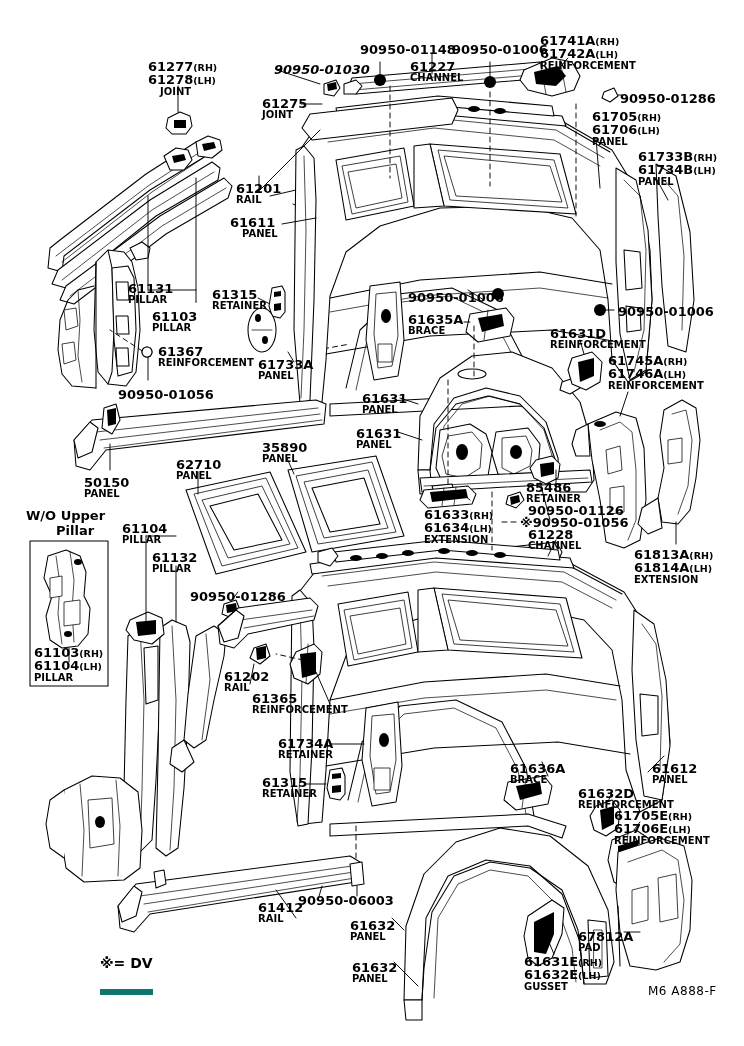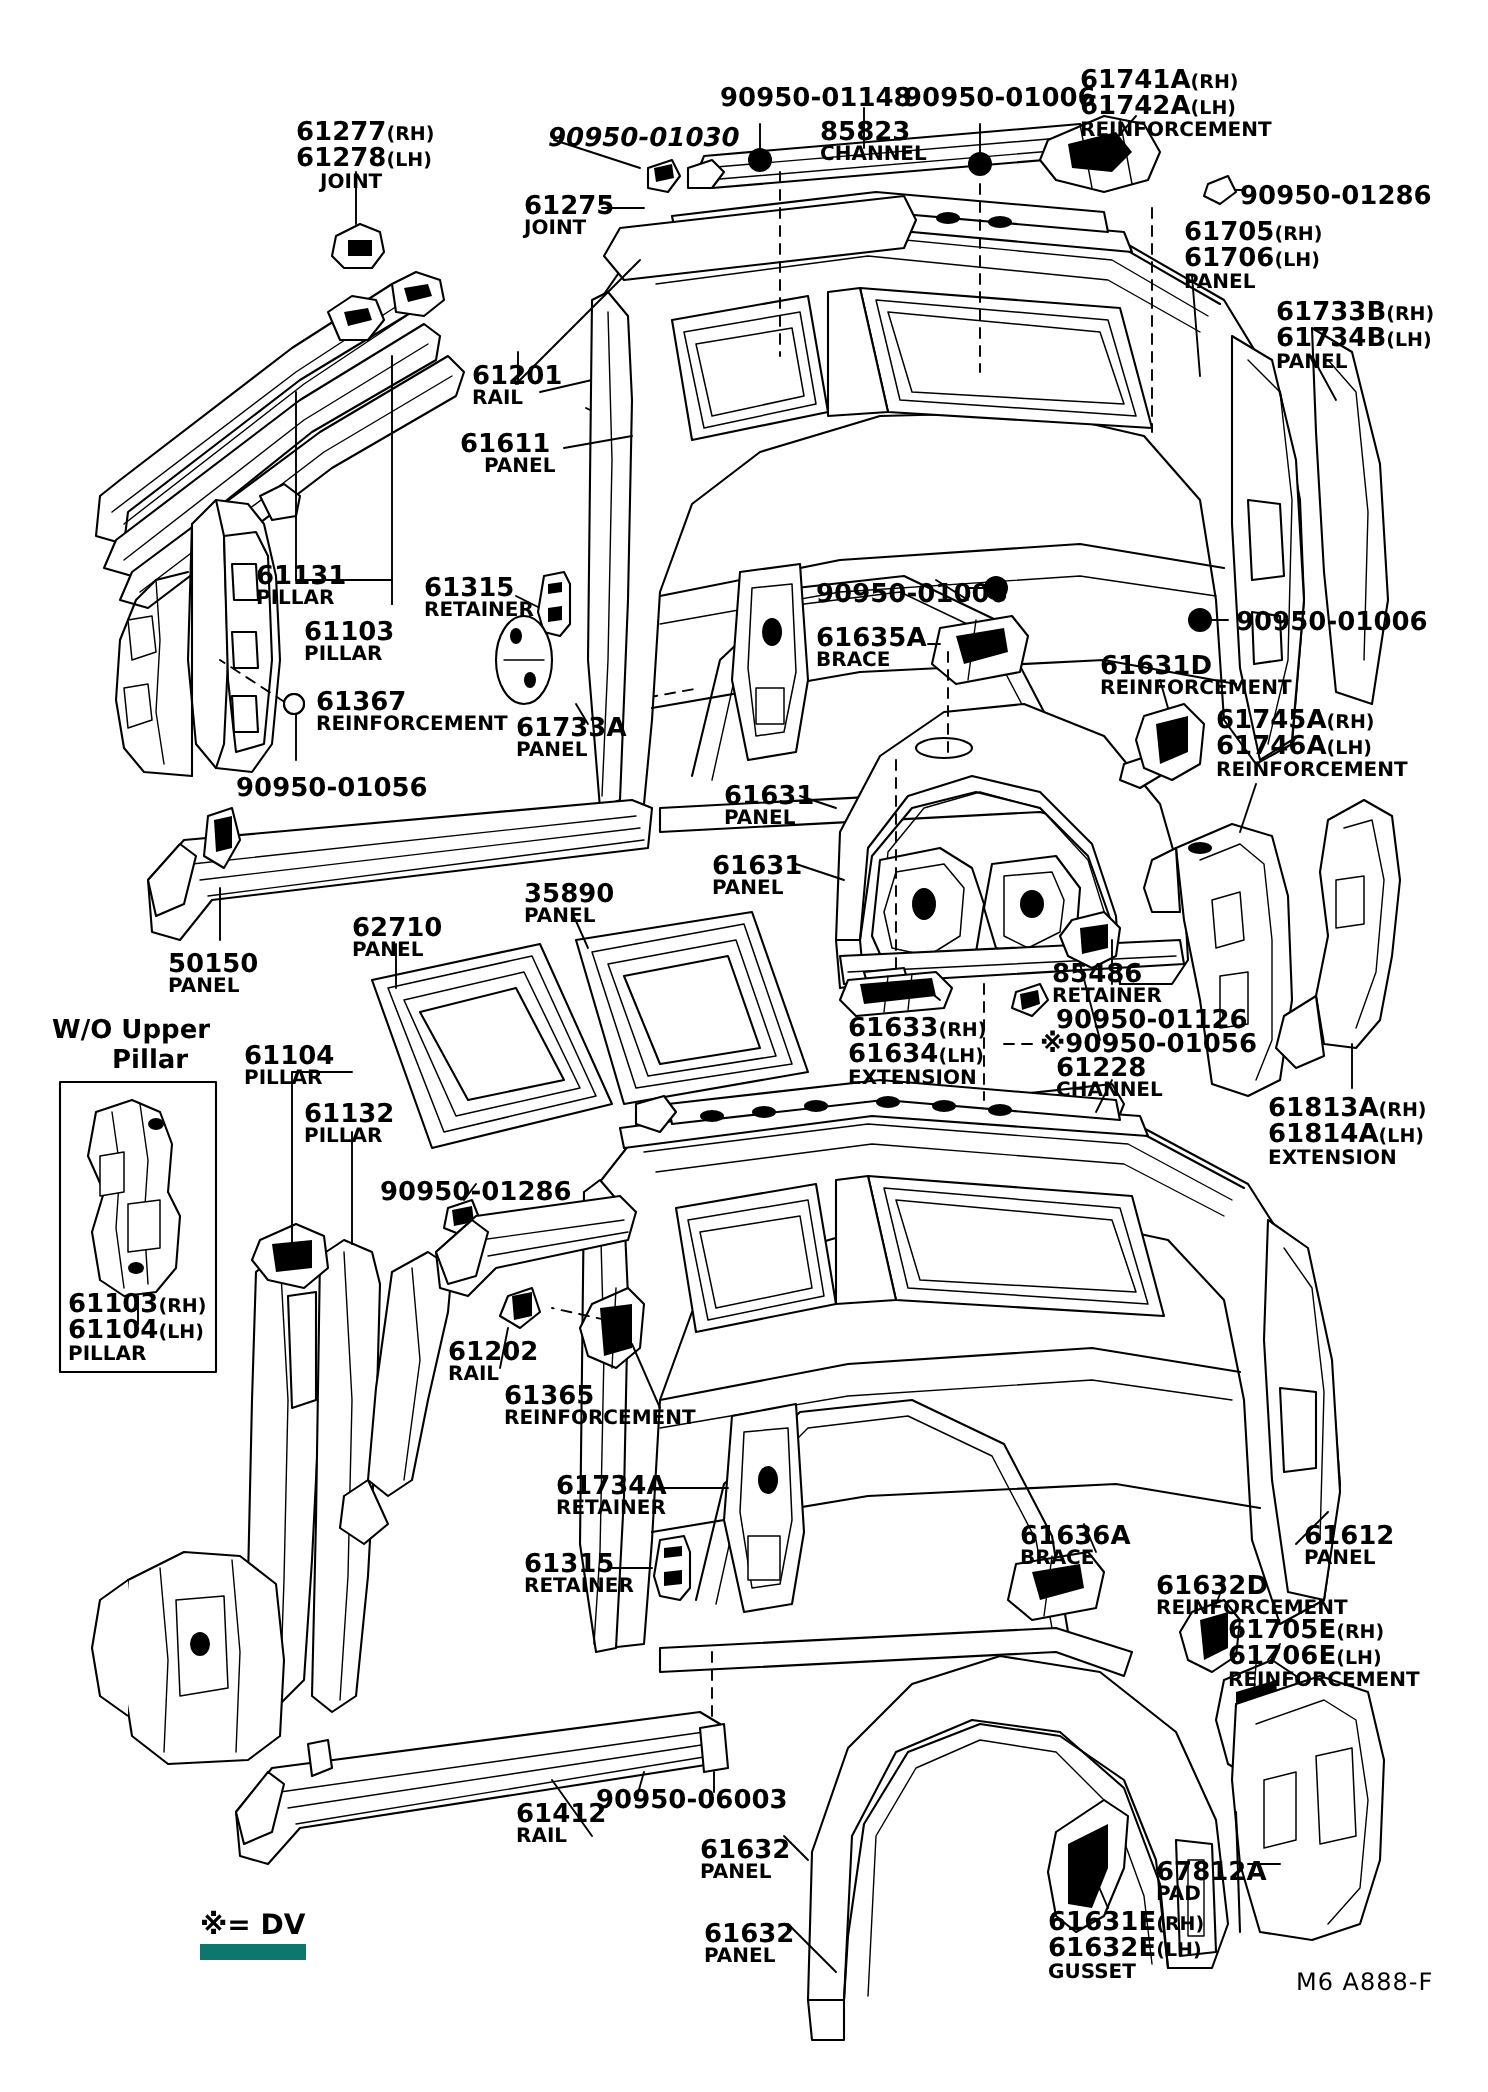--- a/index.html
+++ b/index.html
@@ -22,21 +22,21 @@
     white-space:nowrap;
     line-height:1.02;
     letter-spacing:0px;
   }
   .lbl .num{font-size:13px;font-weight:bold;display:block;}
   .lbl .sfx{font-size:9.5px;font-weight:bold;}
   .lbl .sub{font-size:10px;font-weight:bold;display:block;}
   .lbl.note{font-size:14px;font-weight:bold;}
   .lbl.code{font-size:12px;font-weight:normal;letter-spacing:.5px;}
   .lbl.wo{font-size:13px;font-weight:bold;line-height:1.18;}
-  .dv-u{border-bottom:8px solid #0f766e;padding-bottom:1px;}
+  .dv-u{border-bottom:6px solid #0f766e;padding-bottom:18px;}
 </style>
 </head>
 <body>
 
 <div id="sheet">
 
   <svg id="artwork" viewBox="0 0 744 1046" xmlns="http://www.w3.org/2000/svg">
     <defs>
       <style>
         .ln{fill:none;stroke:#000;stroke-width:1.05;stroke-linejoin:round;stroke-linecap:round;}
@@ -525,21 +525,21 @@
         <span class="num">61278<span class="sfx">(LH)</span></span>
         <span class="sub" style="margin-left: 12px;">JOINT</span>
       </div>
       <div class="lbl" style="left: 274px; top: 63px; font-style: italic;">
         <span class="num">90950-01030</span>
       </div>
       <div class="lbl" style="left: 360px; top: 43px;">
         <span class="num">90950-01148</span>
       </div>
       <div class="lbl" style="left: 410px; top: 60px;">
-        <span class="num">85823</span>
+        <span class="num">61227</span>
         <span class="sub">CHANNEL</span>
       </div>
       <div class="lbl" style="left: 452px; top: 43px;">
         <span class="num">90950-01006</span>
       </div>
       <div class="lbl" style="left: 540px; top: 34px;">
         <span class="num">61741A<span class="sfx">(RH)</span></span>
         <span class="num">61742A<span class="sfx">(LH)</span></span>
         <span class="sub">REINFORCEMENT</span>
       </div>

